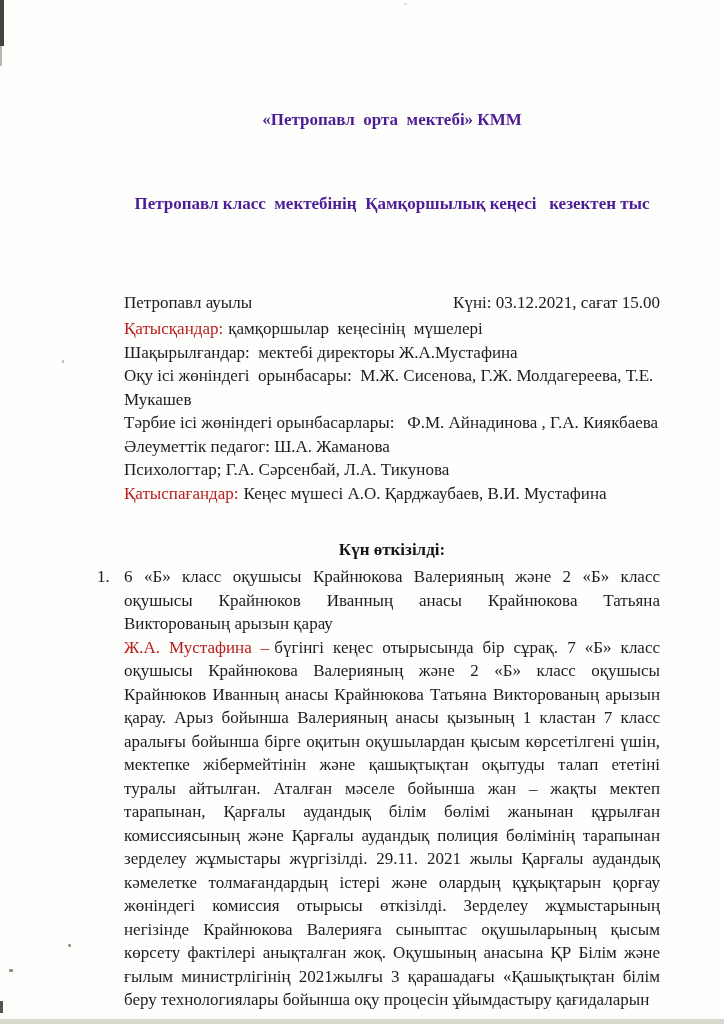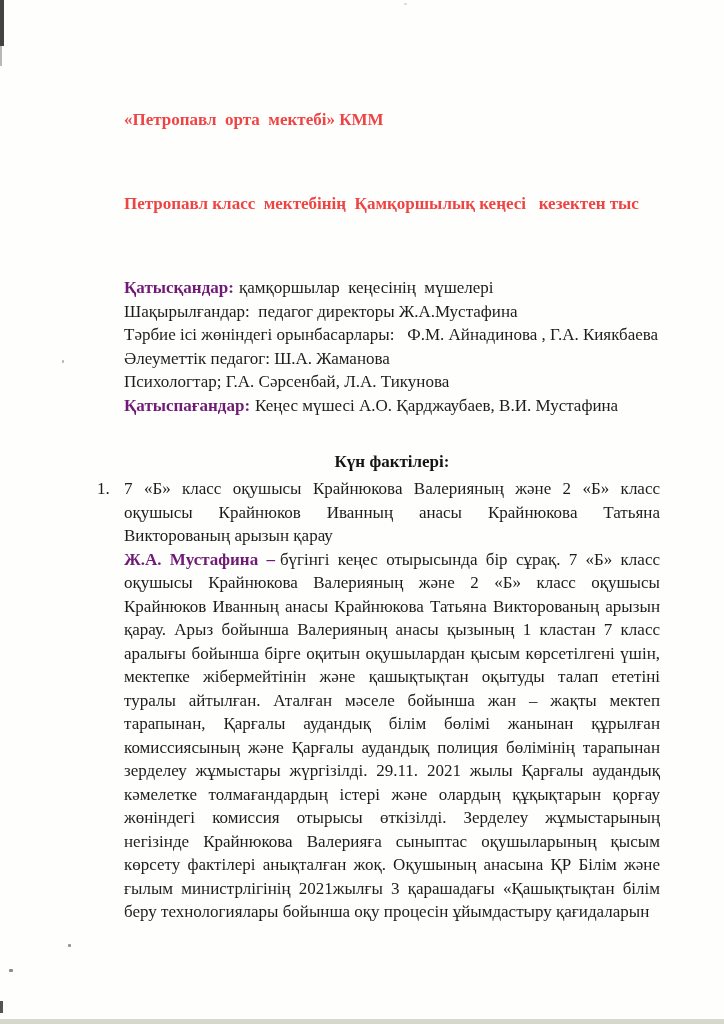--- a/index.html
+++ b/index.html
@@ -8,37 +8,38 @@
     background:#ffffff;
     font-family:"Liberation Serif","DejaVu Serif",serif;
     color:#1c1c1c;
     position:relative;
     overflow:hidden;
   }
   .page{position:absolute;inset:0;background:#fefefd;}
   .content{position:absolute;left:124px;width:536px;top:50px;}
 
   .title{
+    text-align:center;
     font-weight:bold;
     font-size:17px;
     line-height:28px;
     white-space:pre-wrap;
-    color:#ef4444;
+    color:#4c1d95;
   }
   .meta-row{
     display:flex;
     justify-content:space-between;
     margin-top:17px;
     font-size:17px;
     line-height:24px;
     white-space:pre-wrap;
   }
   .attendance{margin-top:2px;font-size:17px;line-height:23.5px;}
   .attendance p{margin:0;white-space:pre-wrap;}
-  .lbl{font-weight:bold;margin-right:5px;color:#701a75;}
+  .lbl{font-weight:normal;margin-right:5px;color:#b91c1c;}
 
   .agenda-heading{
     text-align:center;
     font-weight:bold;
     font-size:17px;
     margin-top:33px;
     line-height:24px;
     color:#141414;
   }
   .agenda-item{
@@ -67,36 +68,41 @@
 
 <div class="page">
 
   <div class="content">
 
     <div class="title">
       <div>«Петропавл  орта  мектебі» КММ</div>
       <div>Петропавл класс  мектебінің  Қамқоршылық кеңесі   кезектен тыс</div>
     </div>
 
+    <div class="meta-row">
+      <span>Петропавл ауылы</span>
+      <span>Күні: 03.12.2021, сағат 15.00</span>
+    </div>
 
     <div class="attendance">
       <p><b class="lbl">Қатысқандар:</b><span>қамқоршылар  кеңесінің  мүшелері</span></p>
-      <p>Шақырылғандар:  педагог директоры Ж.А.Мустафина</p>
+      <p>Шақырылғандар:  мектебі директоры Ж.А.Мустафина</p>
+      <p>Оқу ісі жөніндегі  орынбасары:  М.Ж. Сисенова, Г.Ж. Молдагереева, Т.Е. Мукашев</p>
       <p>Тәрбие ісі жөніндегі орынбасарлары:   Ф.М. Айнадинова , Г.А. Киякбаева</p>
       <p>Әлеуметтік педагог: Ш.А. Жаманова</p>
       <p>Психологтар; Г.А. Сәрсенбай, Л.А. Тикунова</p>
       <p><b class="lbl">Қатыспағандар:</b><span>Кеңес мүшесі А.О. Қарджаубаев, В.И. Мустафина</span></p>
     </div>
 
-    <div class="agenda-heading">Күн фактілері:</div>
+    <div class="agenda-heading">Күн өткізілді:</div>
 
     <div class="agenda-item">
       <span class="num">1.</span>
       <div class="item-body">
-        <p class="just">7 «Б» класс оқушысы Крайнюкова Валерияның және 2 «Б» класс оқушысы Крайнюков Иванның анасы Крайнюкова Татьяна Викторованың арызын қарау</p>
+        <p class="just">6 «Б» класс оқушысы Крайнюкова Валерияның және 2 «Б» класс оқушысы Крайнюков Иванның анасы Крайнюкова Татьяна Викторованың арызын қарау</p>
         <p class="just"><b class="lbl">Ж.А. Мустафина –</b><span>бүгінгі кеңес отырысында бір сұрақ. 7 «Б» класс оқушысы Крайнюкова Валерияның және 2 «Б» класс оқушысы Крайнюков Иванның анасы Крайнюкова Татьяна Викторованың арызын қарау. Арыз бойынша Валерияның анасы қызының 1 кластан 7 класс аралығы бойынша бірге оқитын оқушылардан қысым көрсетілгені үшін, мектепке жібермейтінін және қашықтықтан оқытуды талап ететіні туралы айтылған. Аталған мәселе бойынша жан – жақты мектеп тарапынан, Қарғалы аудандық білім бөлімі жанынан құрылған комиссиясының және Қарғалы аудандық полиция бөлімінің тарапынан зерделеу жұмыстары жүргізілді. 29.11. 2021 жылы Қарғалы аудандық кәмелетке толмағандардың істері және олардың құқықтарын қорғау жөніндегі комиссия отырысы өткізілді. Зерделеу жұмыстарының негізінде Крайнюкова Валерияға сыныптас оқушыларының қысым көрсету фактілері анықталған жоқ. Оқушының анасына ҚР Білім және ғылым министрлігінің 2021жылғы 3 қарашадағы «Қашықтықтан білім беру технологиялары бойынша оқу процесін ұйымдастыру қағидаларын</span></p>
       </div>
     </div>
 
   </div>
 
   <div class="art edge-left-top"></div>
   <div class="art edge-left-mid"></div>
   <div class="art edge-left-bottom"></div>
   <div class="art edge-bottom"></div>

